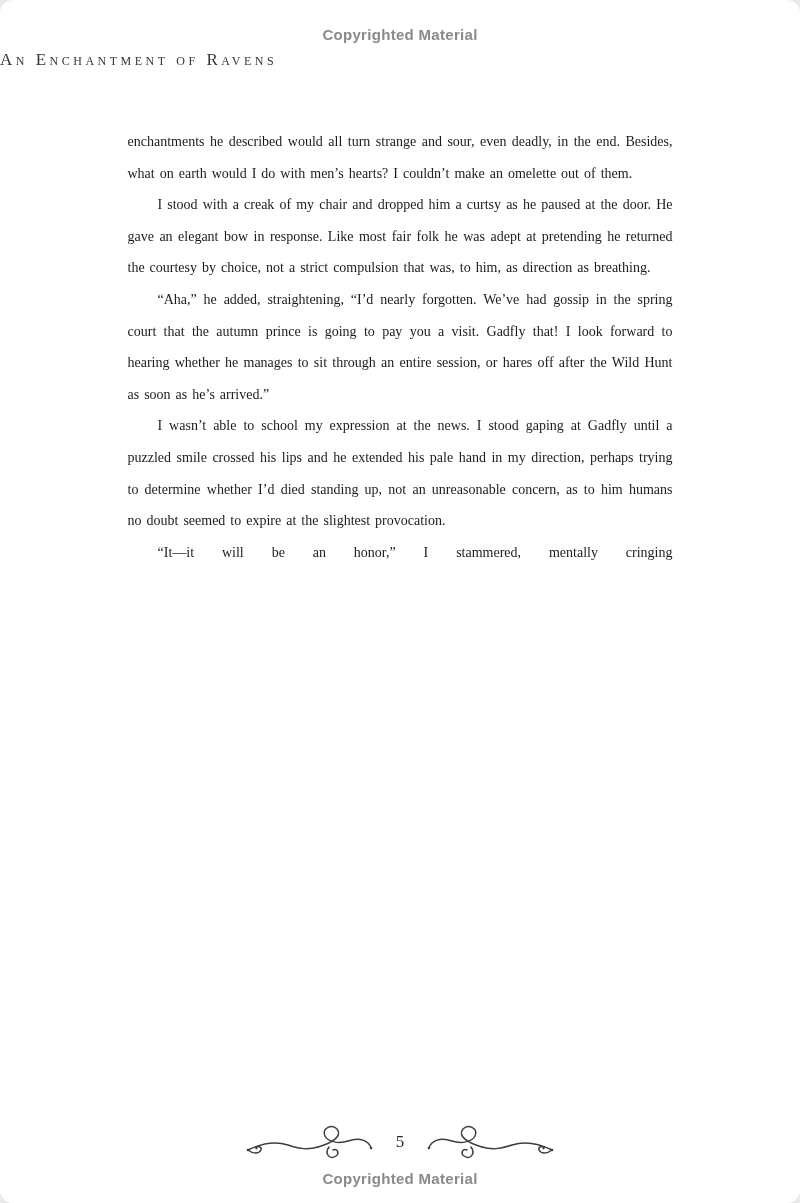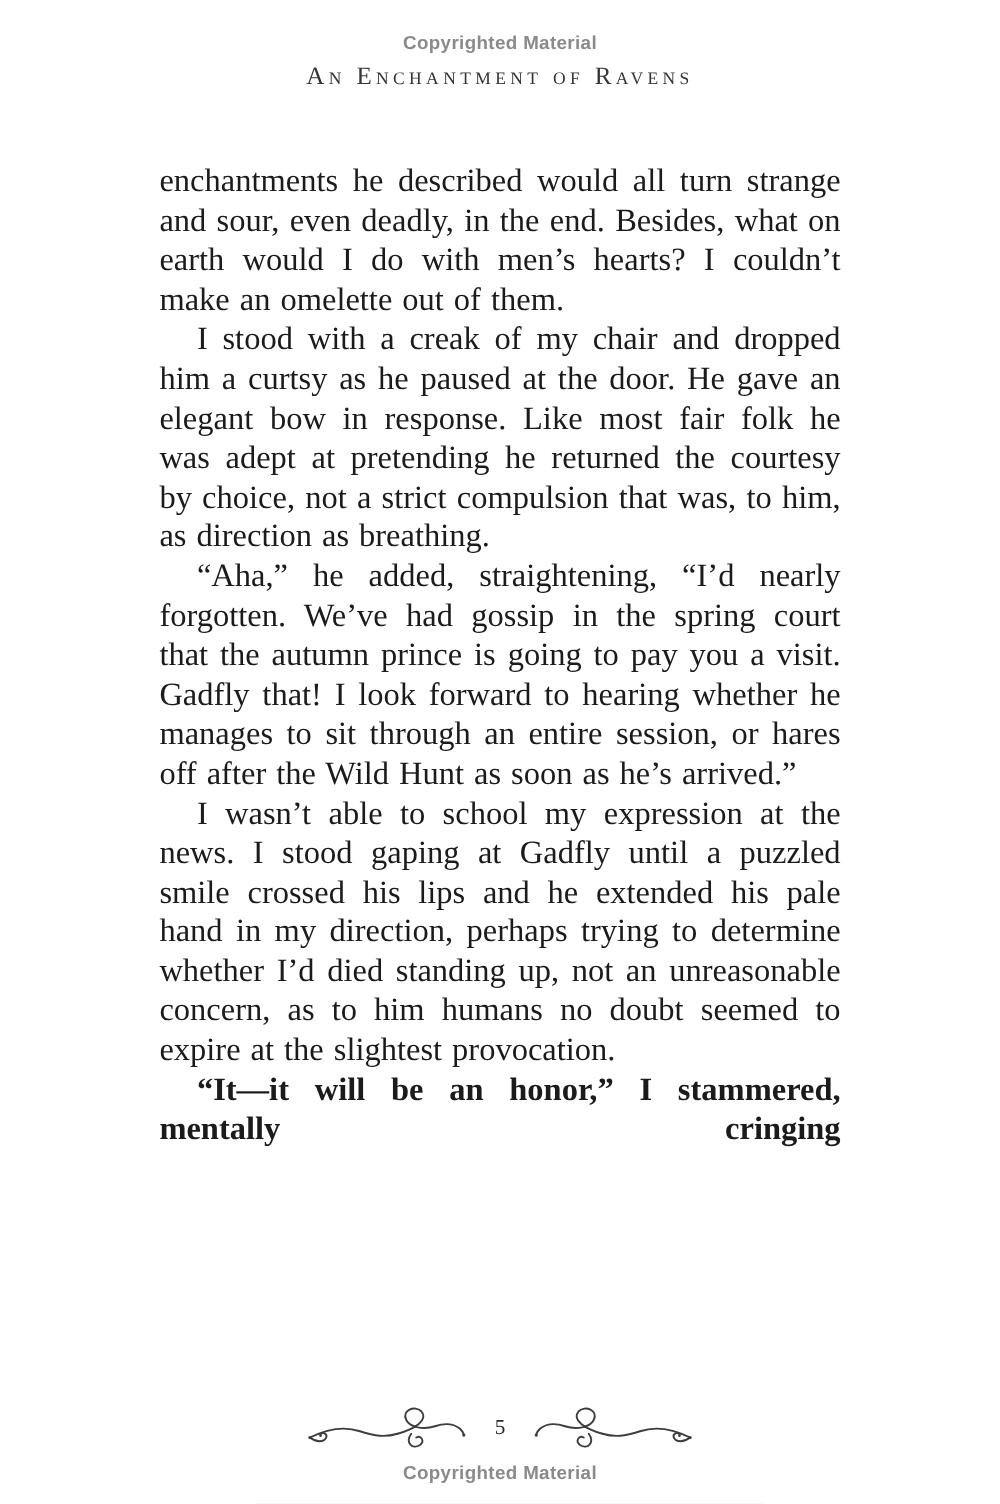--- a/index.html
+++ b/index.html
@@ -4,54 +4,54 @@
 <style>
   html, body { margin: 0; padding: 0; background: #e9e9e9; }
   .page {
     position: relative;
     width: 800px;
     height: 1203px;
     margin: 0 auto;
     background: #ffffff;
     overflow: hidden;
     font-family: "Liberation Serif", serif;
+    border-radius: 13px;
   }
   .top-notice {
     padding-top: 26px;
     text-align: center;
     font-family: "Liberation Sans", sans-serif;
     font-weight: 700;
     font-size: 15px;
     letter-spacing: 0.3px;
     color: #8a8a8a;
   }
   .running-header {
     margin-top: 7px;
-    text-align: center;
     font-family: "Liberation Serif", serif;
     font-variant: small-caps;
-    font-size: 20px;
+    font-size: 17px;
     letter-spacing: 3.5px;
     color: #353535;
   }
   .text-block {
     width: 545px;
     margin: 56px auto 0 auto;
     color: #1b1b1b;
   }
   .para {
     margin: 0;
     text-indent: 30px;
     text-align: justify;
-    font-size: 26px;
+    font-size: 14px;
     line-height: 31.6px;
     word-spacing: 1.5px;
   }
   .para.no-indent { text-indent: 0; }
-  .para.continues { text-align-last: justify; font-weight: bold; }
+  .para.continues { text-align-last: justify; }
   .footer {
     position: absolute;
     left: 0;
     right: 0;
     bottom: 16px;
     text-align: center;
   }
   .ornament-row {
     display: flex;
     align-items: center;

